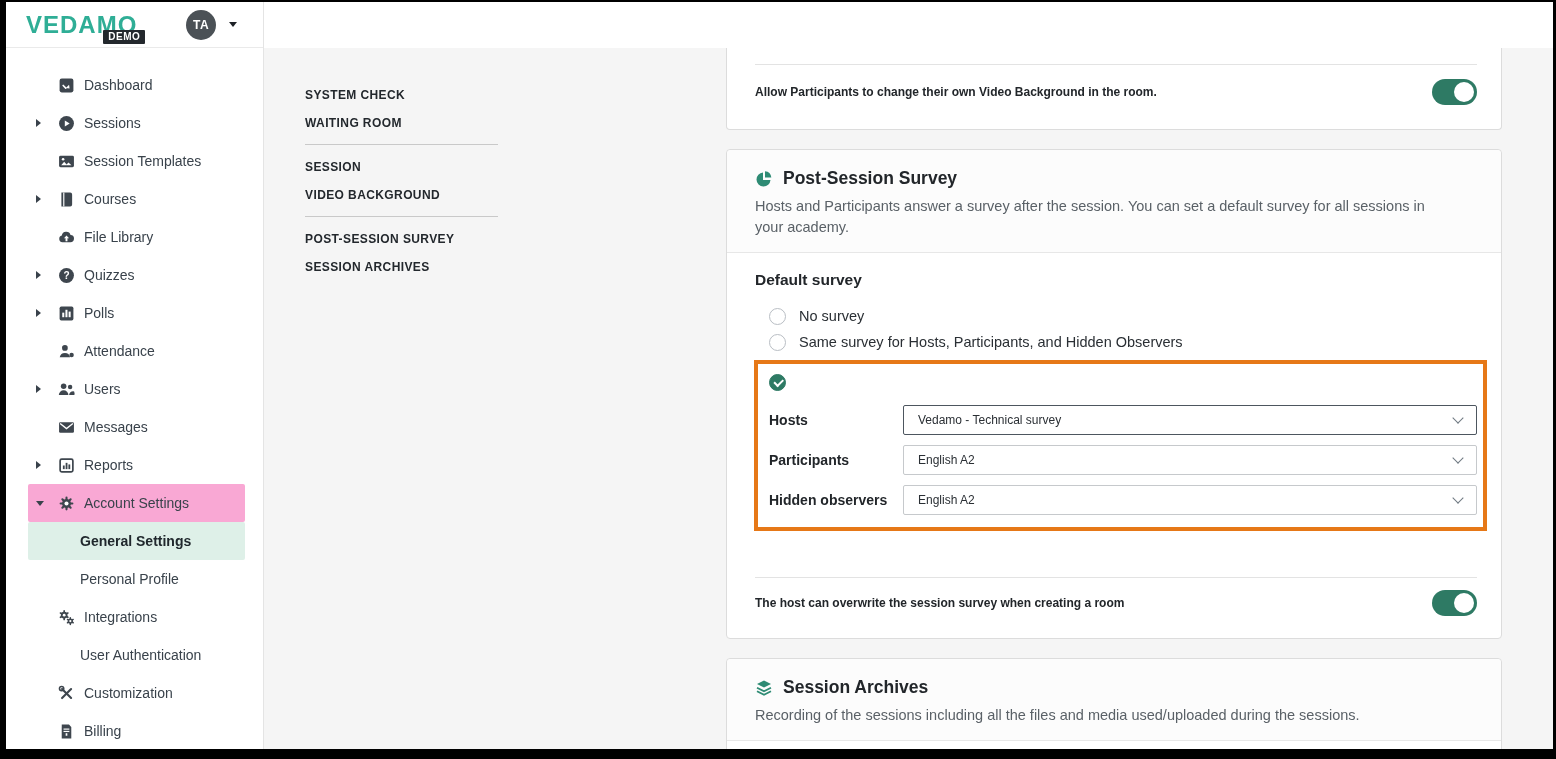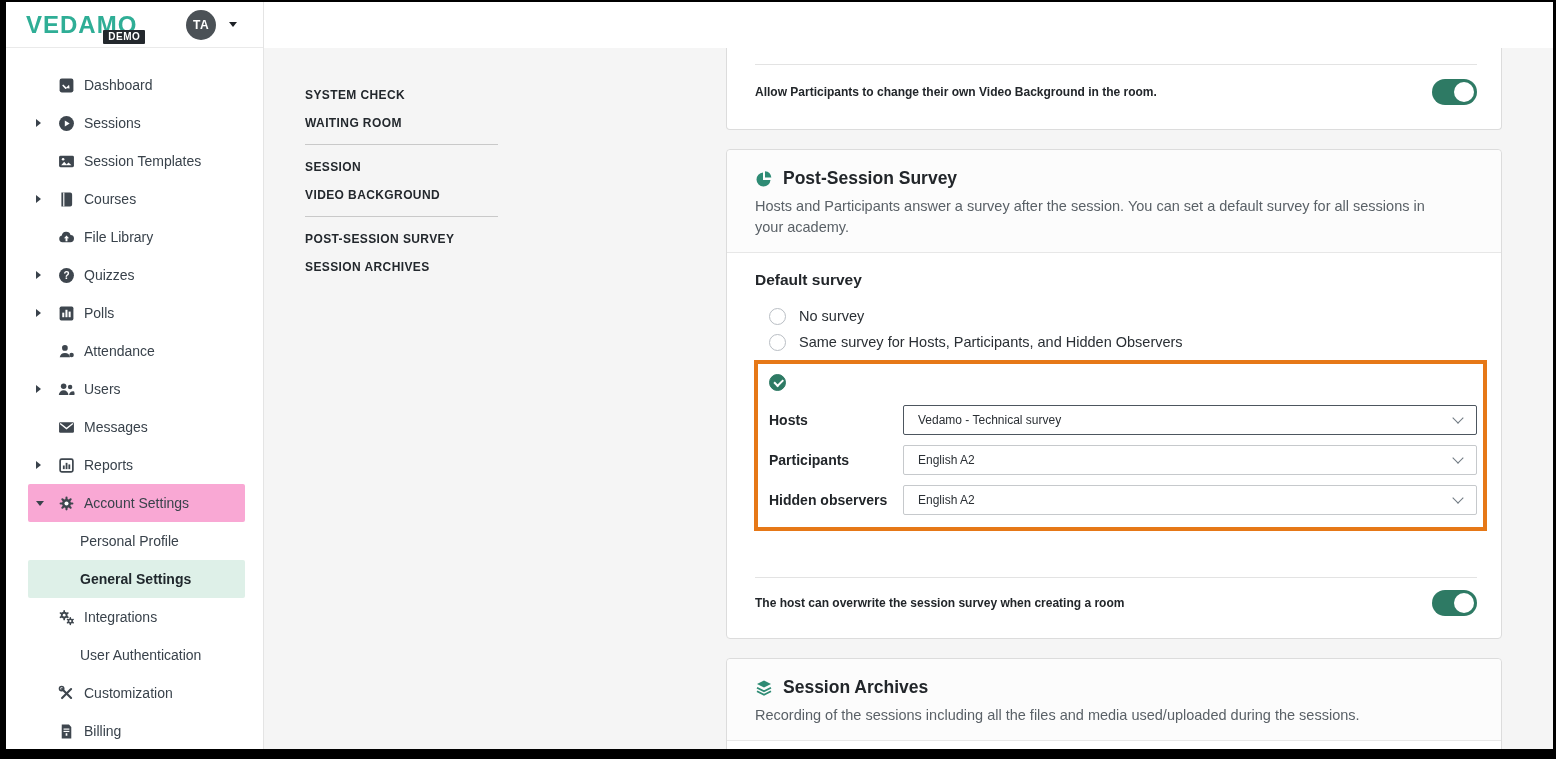--- a/index.html
+++ b/index.html
@@ -241,26 +241,26 @@
                   <rect x="7" y="1.5" width="2" height="13" rx="1" transform="rotate(90 8 8)"></rect>
                   <rect x="7" y="1.5" width="2" height="13" rx="1" transform="rotate(135 8 8)"></rect>
                   <circle cx="8" cy="8" r="4.2"></circle>
                   <circle cx="8" cy="8" r="1.9" fill="#fff"></circle>
                 </g>
               </svg>
             </span>
         <span class="nav-label">Account Settings</span>
       </div>
 
+      <div class="nav-item sub row-selected">
+        <span class="nav-label">General Settings</span>
+      </div>
+
       <div class="nav-item sub">
         <span class="nav-label">Personal Profile</span>
-      </div>
-
-      <div class="nav-item sub row-selected">
-        <span class="nav-label">General Settings</span>
       </div>
 
       <div class="nav-item">
         <span class="nav-icon">
               <svg viewBox="0 0 16 16">
                 <g>
                   <rect x="5" y="1" width="1.6" height="9.6" rx=".8"></rect>
                   <rect x="5" y="1" width="1.6" height="9.6" rx=".8" transform="rotate(60 5.8 5.8)"></rect>
                   <rect x="5" y="1" width="1.6" height="9.6" rx=".8" transform="rotate(120 5.8 5.8)"></rect>
                   <circle cx="5.8" cy="5.8" r="3.1"></circle>

